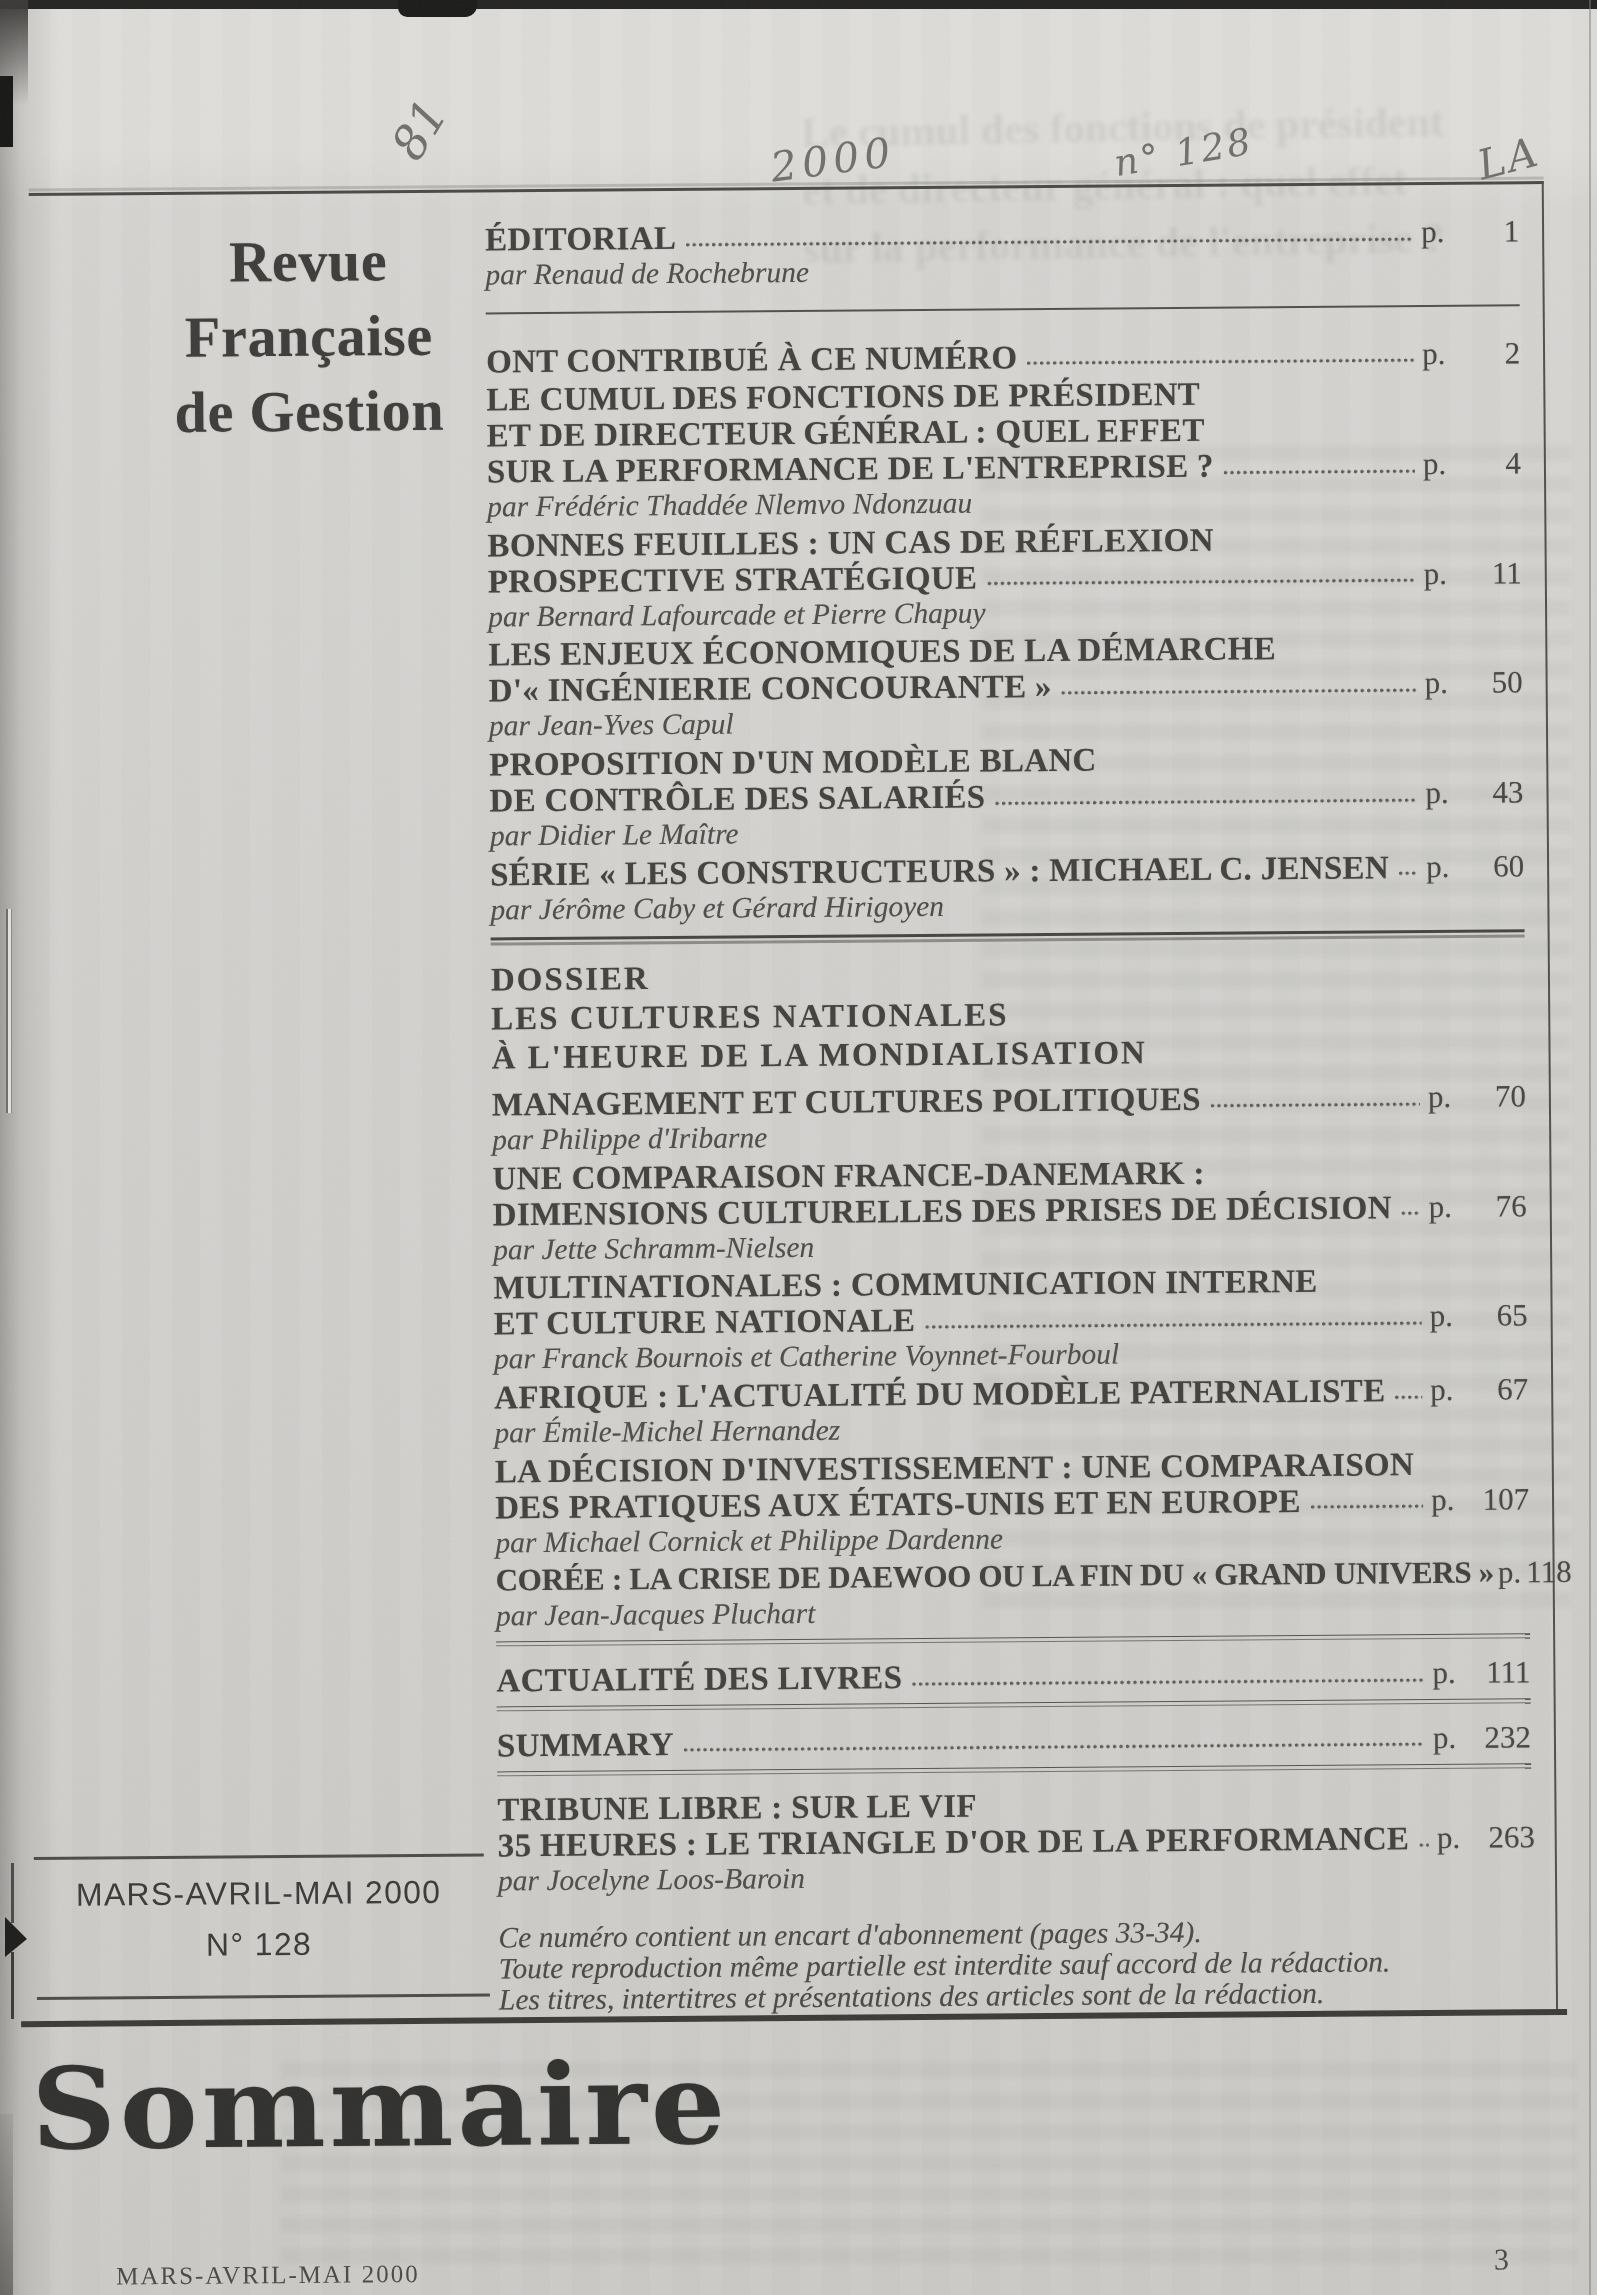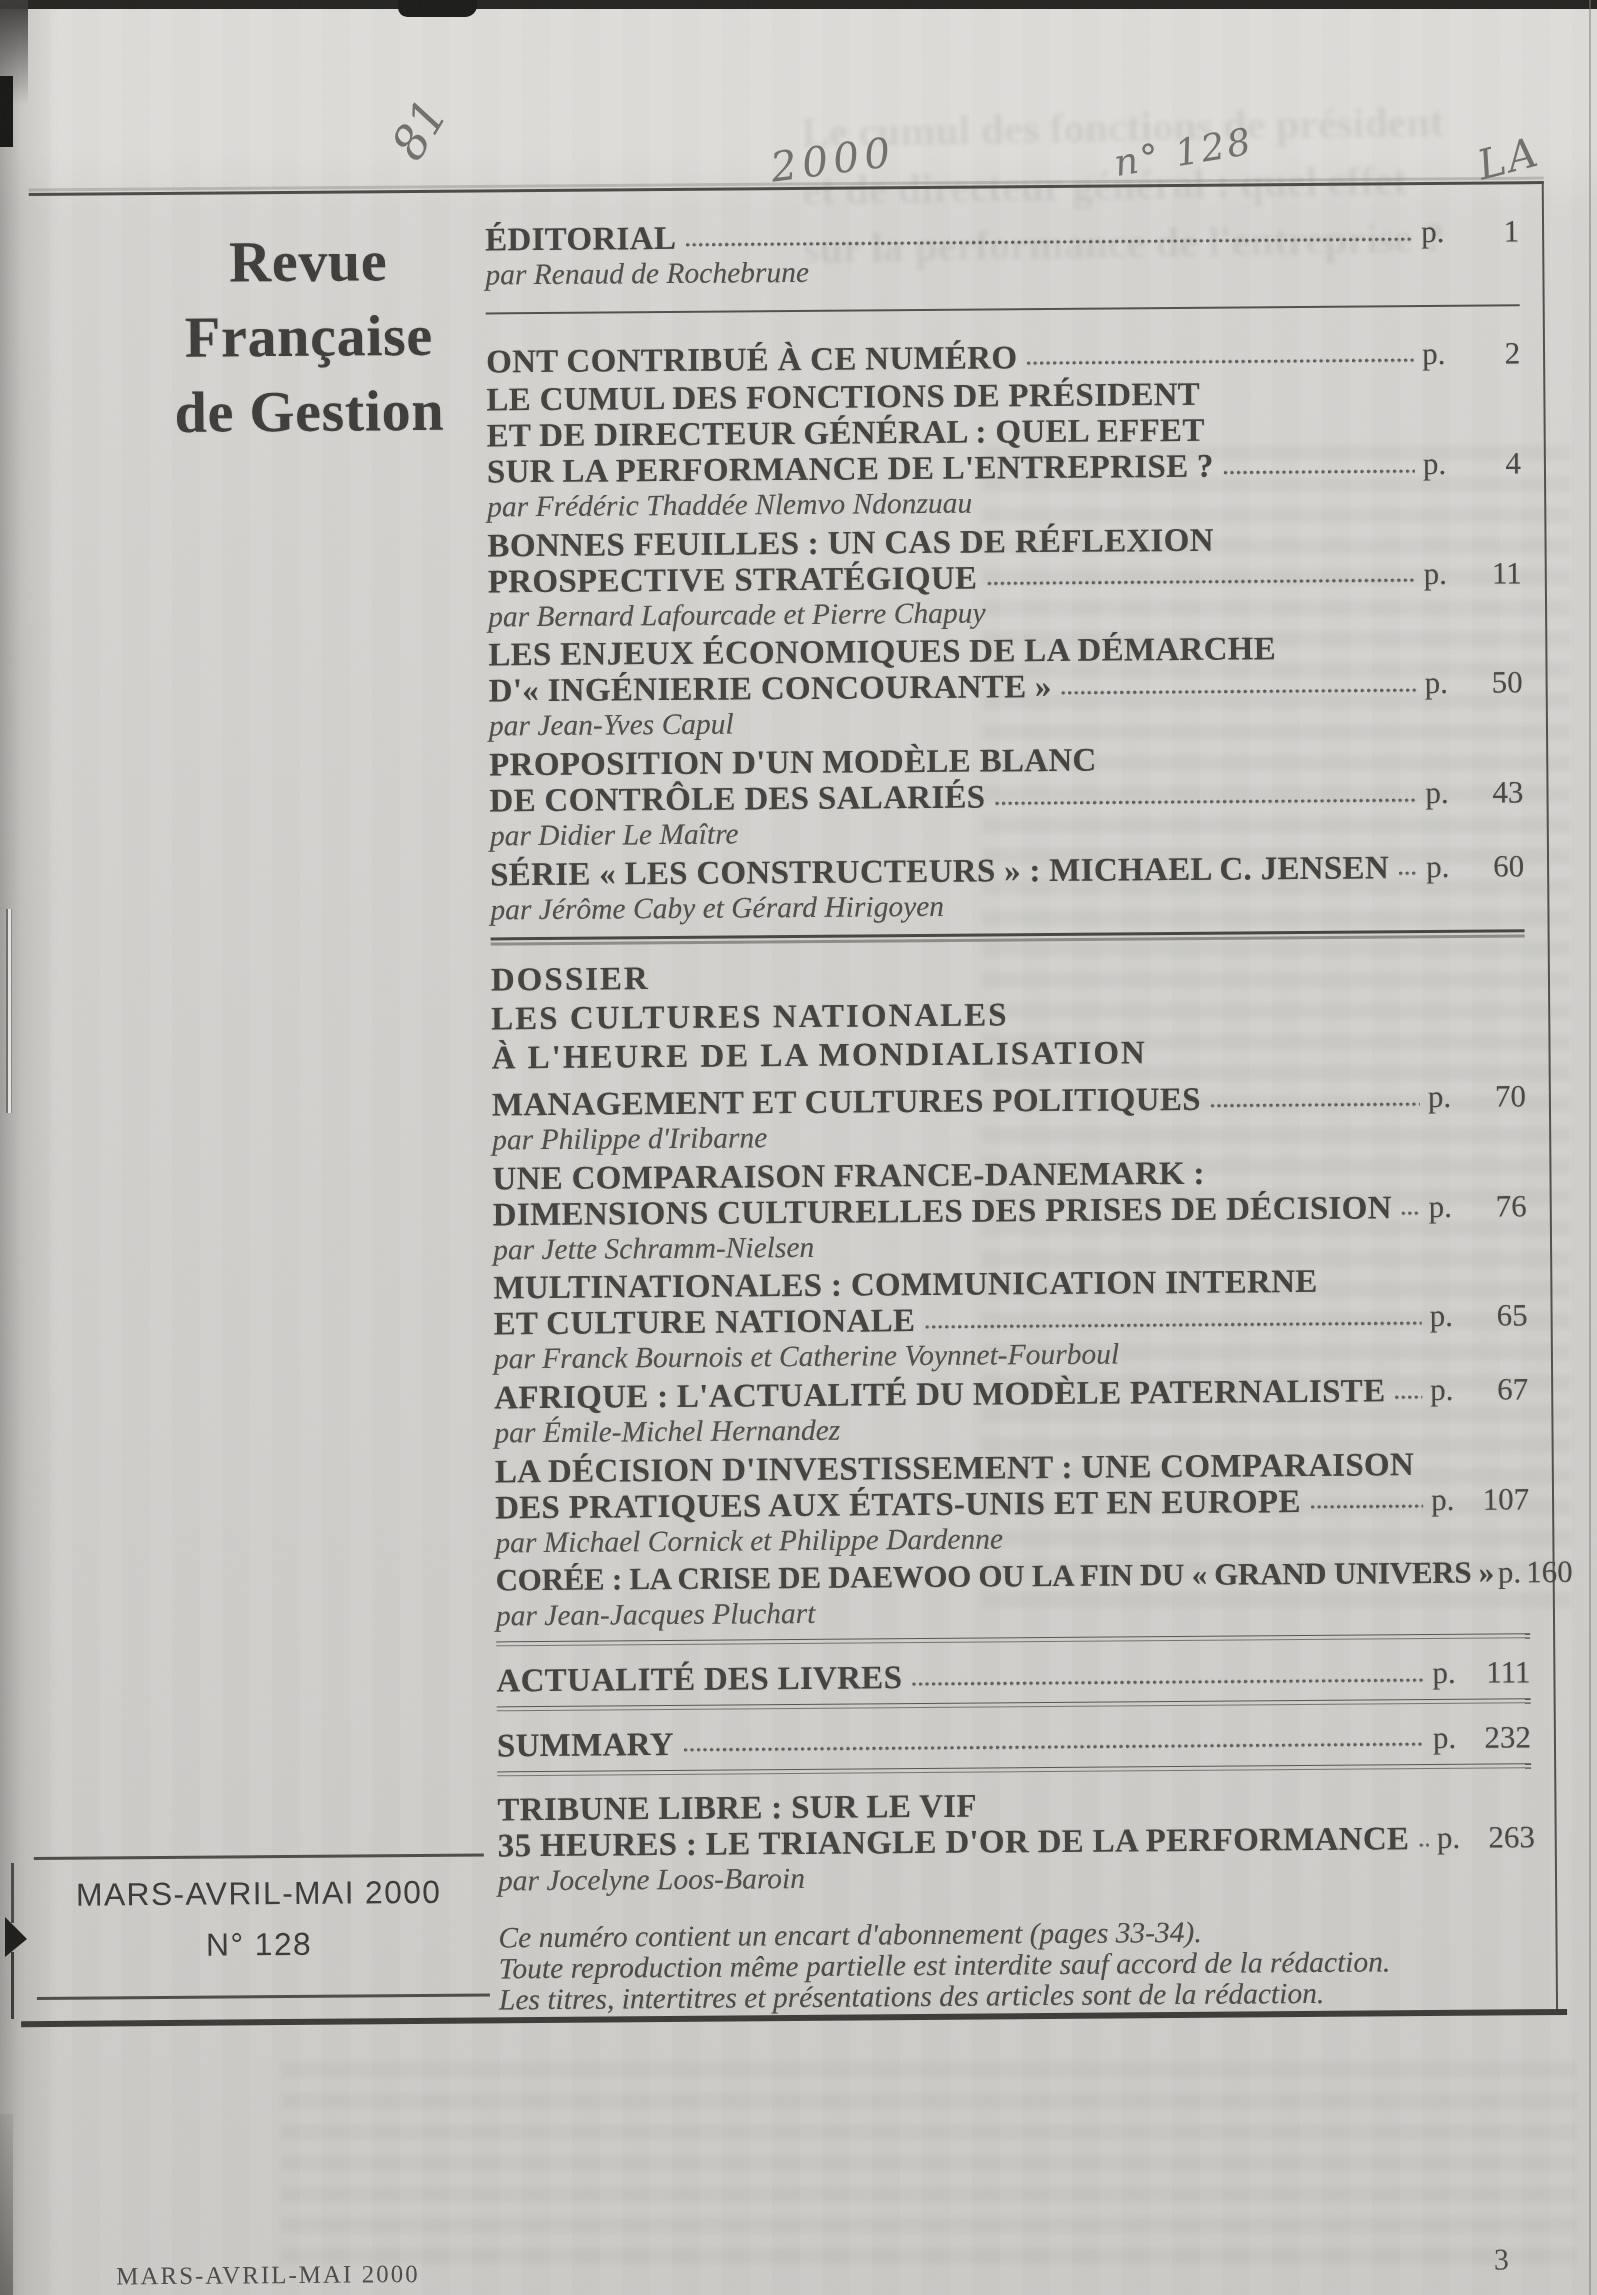--- a/index.html
+++ b/index.html
@@ -309,21 +309,21 @@
             <span>107</span>
           </span>
         </div>
         <div class="t-author">par Michael Cornick et Philippe Dardenne</div>
       </div>
       <div class="t-entry tight">
         <div class="trow">
           <span class="t-text">CORÉE : LA CRISE DE DAEWOO OU LA FIN DU « GRAND UNIVERS »</span>
           <span class="pcell">
             <span>p.</span>
-            <span>160</span>
+            <span>118</span>
           </span>
         </div>
         <div class="t-author">par Jean-Jacques Pluchart</div>
       </div>
       <div class="rule-thin rt-b"></div>
       <div class="t-entry l-after-rule-b">
         <div class="trow">
           <span class="t-text">ACTUALITÉ DES LIVRES</span>
           <span class="leader"></span>
           <span class="pcell">
@@ -363,20 +363,21 @@
         <div>Toute reproduction même partielle est interdite sauf accord de la rédaction.</div>
         <div>Les titres, intertitres et présentations des articles sont de la rédaction.</div>
       </div>
     </div>
 
   <div class="issue-rule-a"></div>
   <div class="issue-date">MARS-AVRIL-MAI 2000</div>
   <div class="issue-no">N° 128</div>
   <div class="issue-rule-b"></div>
 
+  <div class="sommaire">Sommaire</div>
   <div class="footer-date">MARS-AVRIL-MAI 2000</div>
   <div class="footer-page">3</div>
 
 </div>
 
 <div class="top-edge"></div>
 <div class="top-bump"></div>
 <div class="corner-dark"></div>
 <div class="left-notch"></div>
 <div class="left-edge-line"></div>

